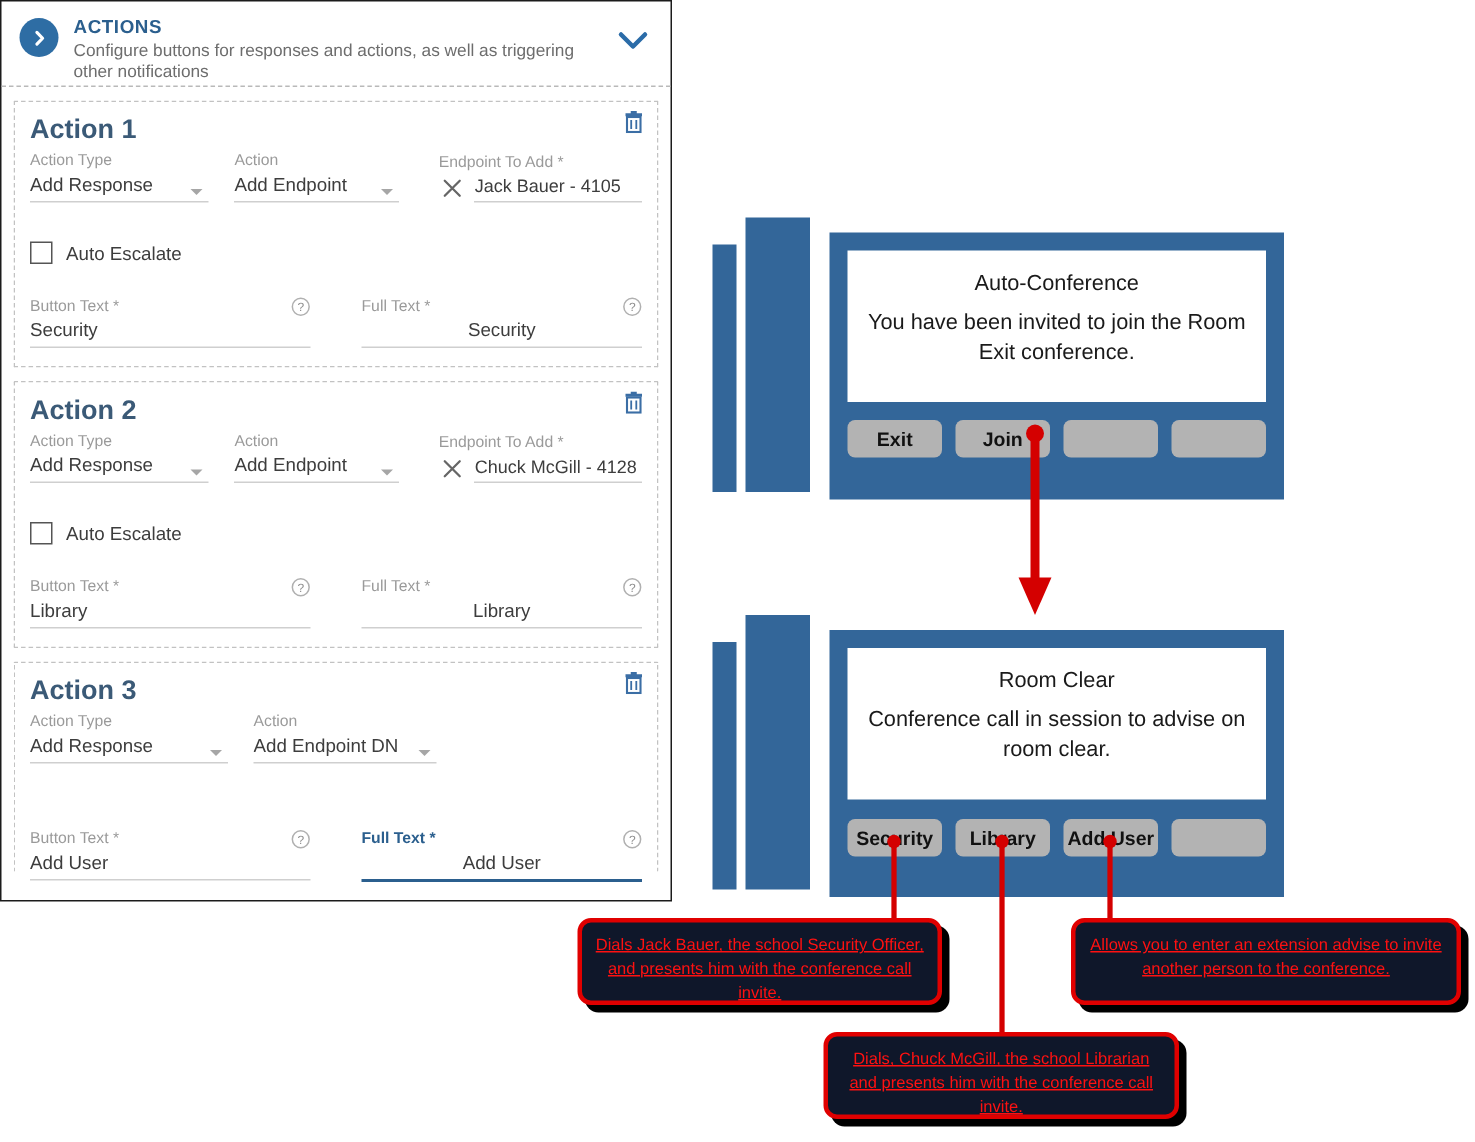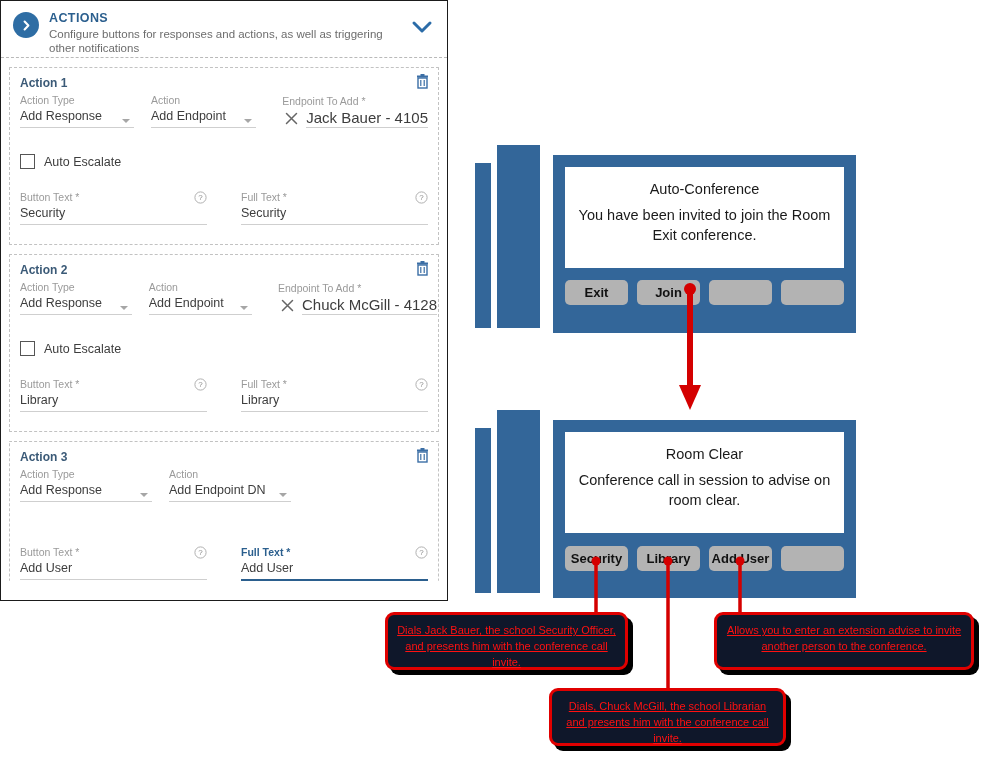--- a/index.html
+++ b/index.html
@@ -77,21 +77,21 @@
     padding: 8px 10px 10px 10px;
     position: relative;
     box-sizing: border-box;
   }
   #action-block-0 { height: 178px; }
   #action-block-1 { height: 178px; }
   #action-block-2 { height: 140px; border-bottom: none; }
 
   .action-title {
     color: #3b5a77;
-    font-size: 12px;
+    font-size: 18px;
     font-weight: bold;
     margin-bottom: 4px;
   }
   .trash-btn {
     position: absolute;
     top: 6px;
     right: 9px;
     cursor: pointer;
     line-height: 0;
   }
@@ -142,21 +142,21 @@
     height: 19px;
     margin-right: 6px;
     flex: 0 0 18px;
     display: flex;
     align-items: center;
     justify-content: center;
     cursor: pointer;
   }
   .endpoint-value {
     flex: 1 1 auto;
-    font-size: 15px;
+    font-size: 12px;
     color: #3d3d3d;
     line-height: 19px;
     height: 19px;
     border-bottom: 1px solid #cfcfcf;
     white-space: nowrap;
   }
 
   
   .checkbox-row {
     display: flex;
@@ -173,21 +173,21 @@
   }
   .checkbox-label {
     font-size: 12.5px;
     color: #3d3d3d;
   }
 
   
   .text-row { display: flex; margin-top: 22px; gap: 18px; }
   .text-field { position: relative; }
   .tf-button { width: 190px; margin-right: 16px; }
-  .tf-full   { width: 190px; }
+  .tf-full   { width: 190px; text-align: center; }
   .text-field .field-label-line {
     display: flex;
     align-items: center;
     justify-content: space-between;
   }
   .help-icon { cursor: pointer; line-height: 0; }
   .tf-value {
     font-size: 12.5px;
     color: #3d3d3d;
     line-height: 19px;

